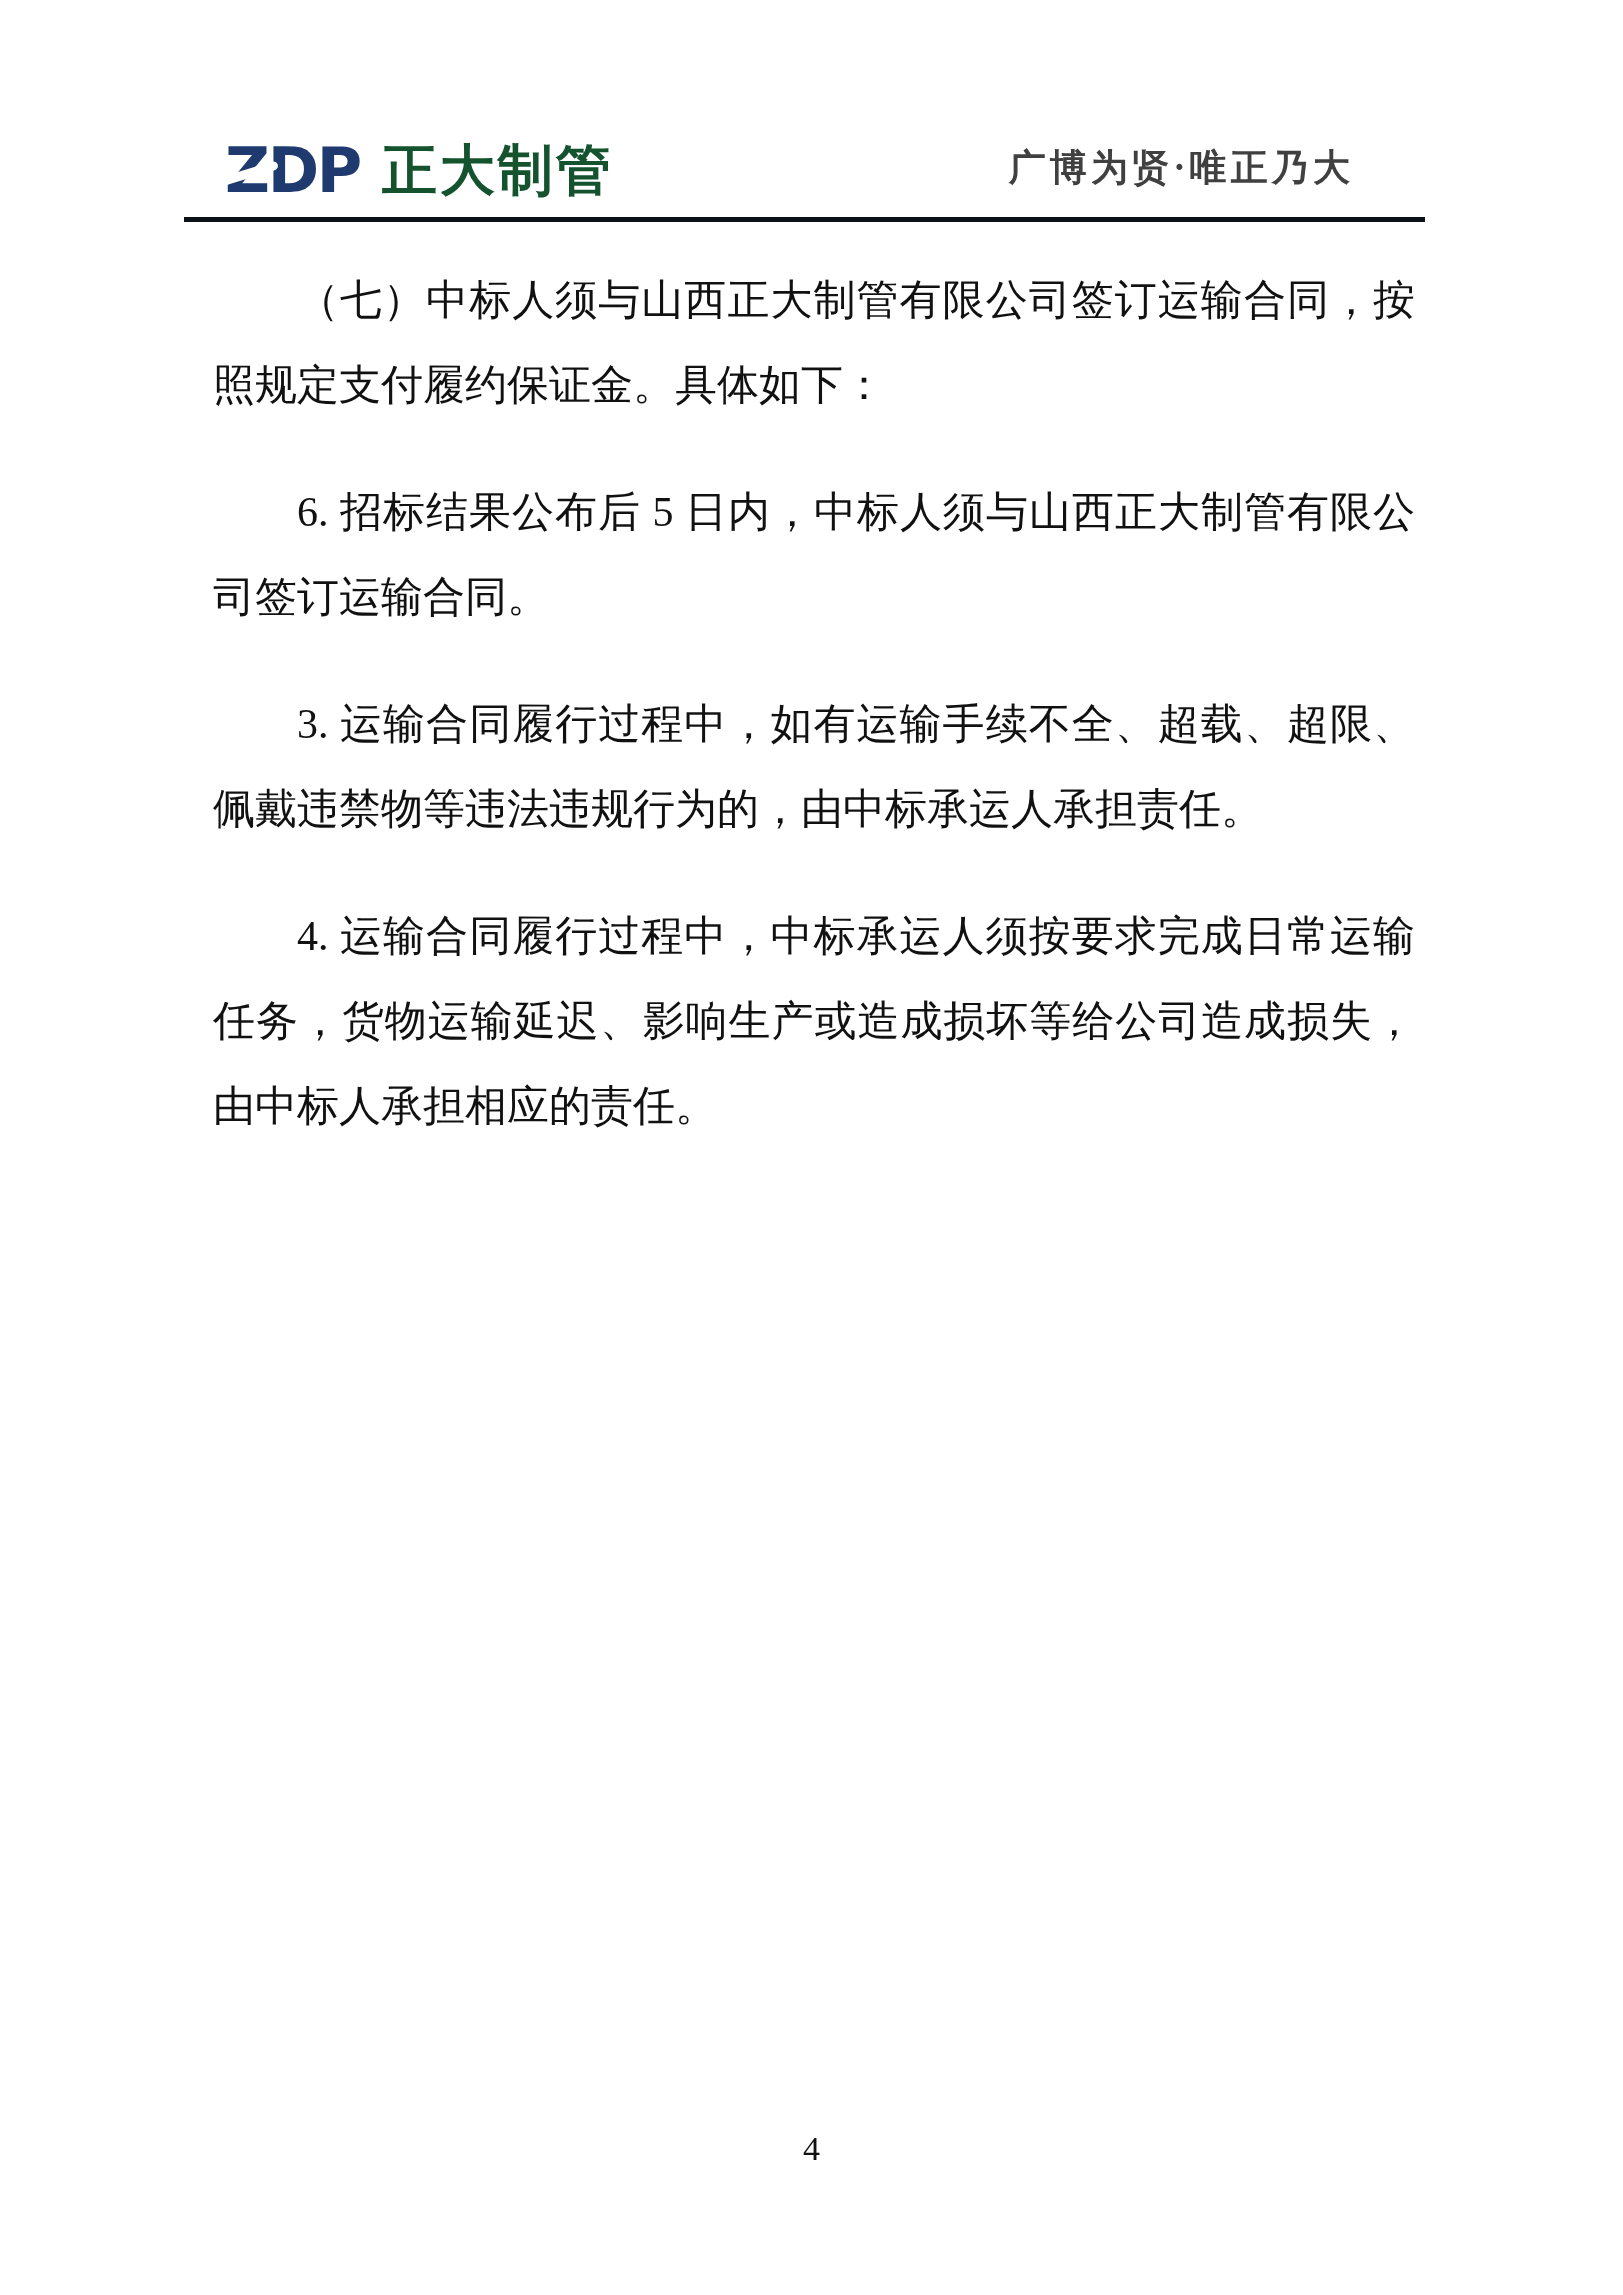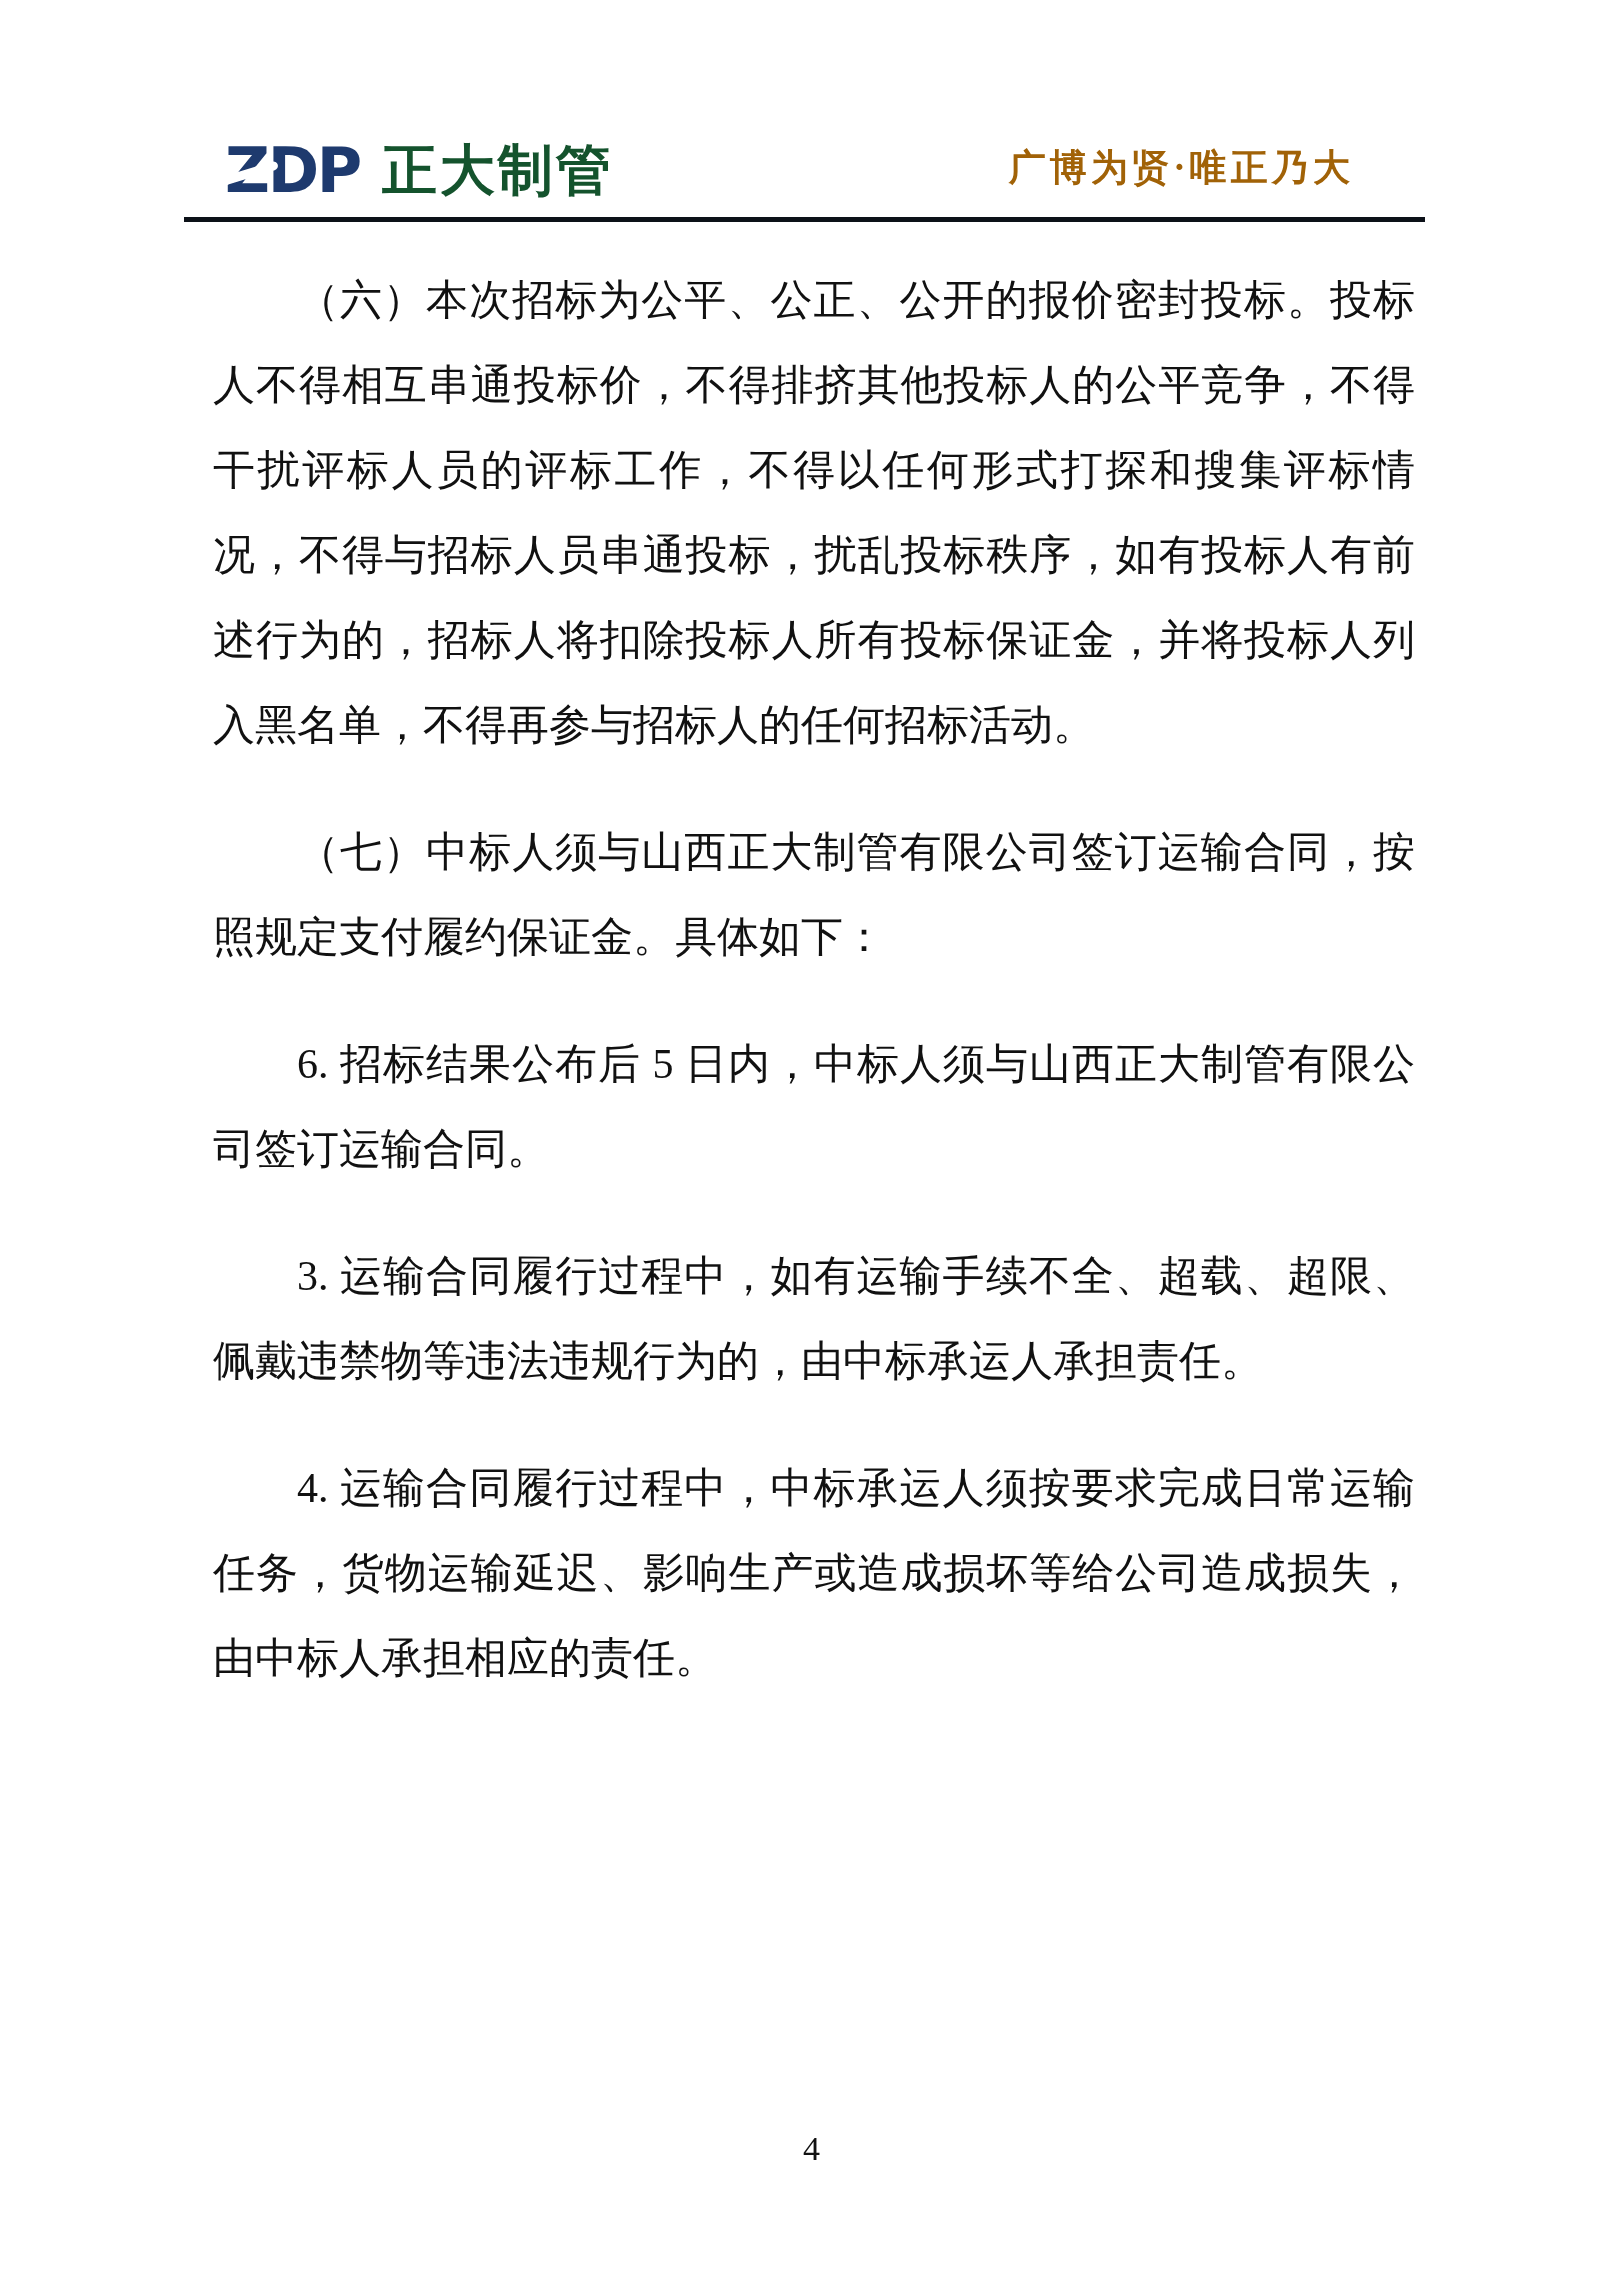--- a/index.html
+++ b/index.html
@@ -106,26 +106,25 @@
 <div class="page">
 
   <div class="logo">
     <span class="zdp">
       <span style="color: rgb(30, 58, 110);">ZDP</span>
       <span class="zdp-swoosh"></span>
     </span>
     <span class="company" style="color: #14532d;">正大制管</span>
   </div>
 
-  <div class="slogan" style="color: #a16207;">广博为贤·唯正乃大</div>
+  <div class="slogan" style="color: #404040;">广博为贤·唯正乃大</div>
 
   <div class="rule" style="background: rgb(12, 17, 24);"></div>
 
   <div class="doc-body">
-    <p>（六）本次招标为公平、公正、公开的报价密封投标。投标人不得相互串通投标价，不得排挤其他投标人的公平竞争，不得干扰评标人员的评标工作，不得以任何形式打探和搜集评标情况，不得与招标人员串通投标，扰乱投标秩序，如有投标人有前述行为的，招标人将扣除投标人所有投标保证金，并将投标人列入黑名单，不得再参与招标人的任何招标活动。</p>
     <p>（七）中标人须与山西正大制管有限公司签订运输合同，按照规定支付履约保证金。具体如下：</p>
     <p>6. 招标结果公布后 5 日内，中标人须与山西正大制管有限公司签订运输合同。</p>
     <p>3. 运输合同履行过程中，如有运输手续不全、超载、超限、佩戴违禁物等违法违规行为的，由中标承运人承担责任。</p>
     <p>4. 运输合同履行过程中，中标承运人须按要求完成日常运输任务，货物运输延迟、影响生产或造成损坏等给公司造成损失，由中标人承担相应的责任。</p>
   </div>
 
   <div class="page-footer">
     <span class="page-number">4</span>
   </div>
 

